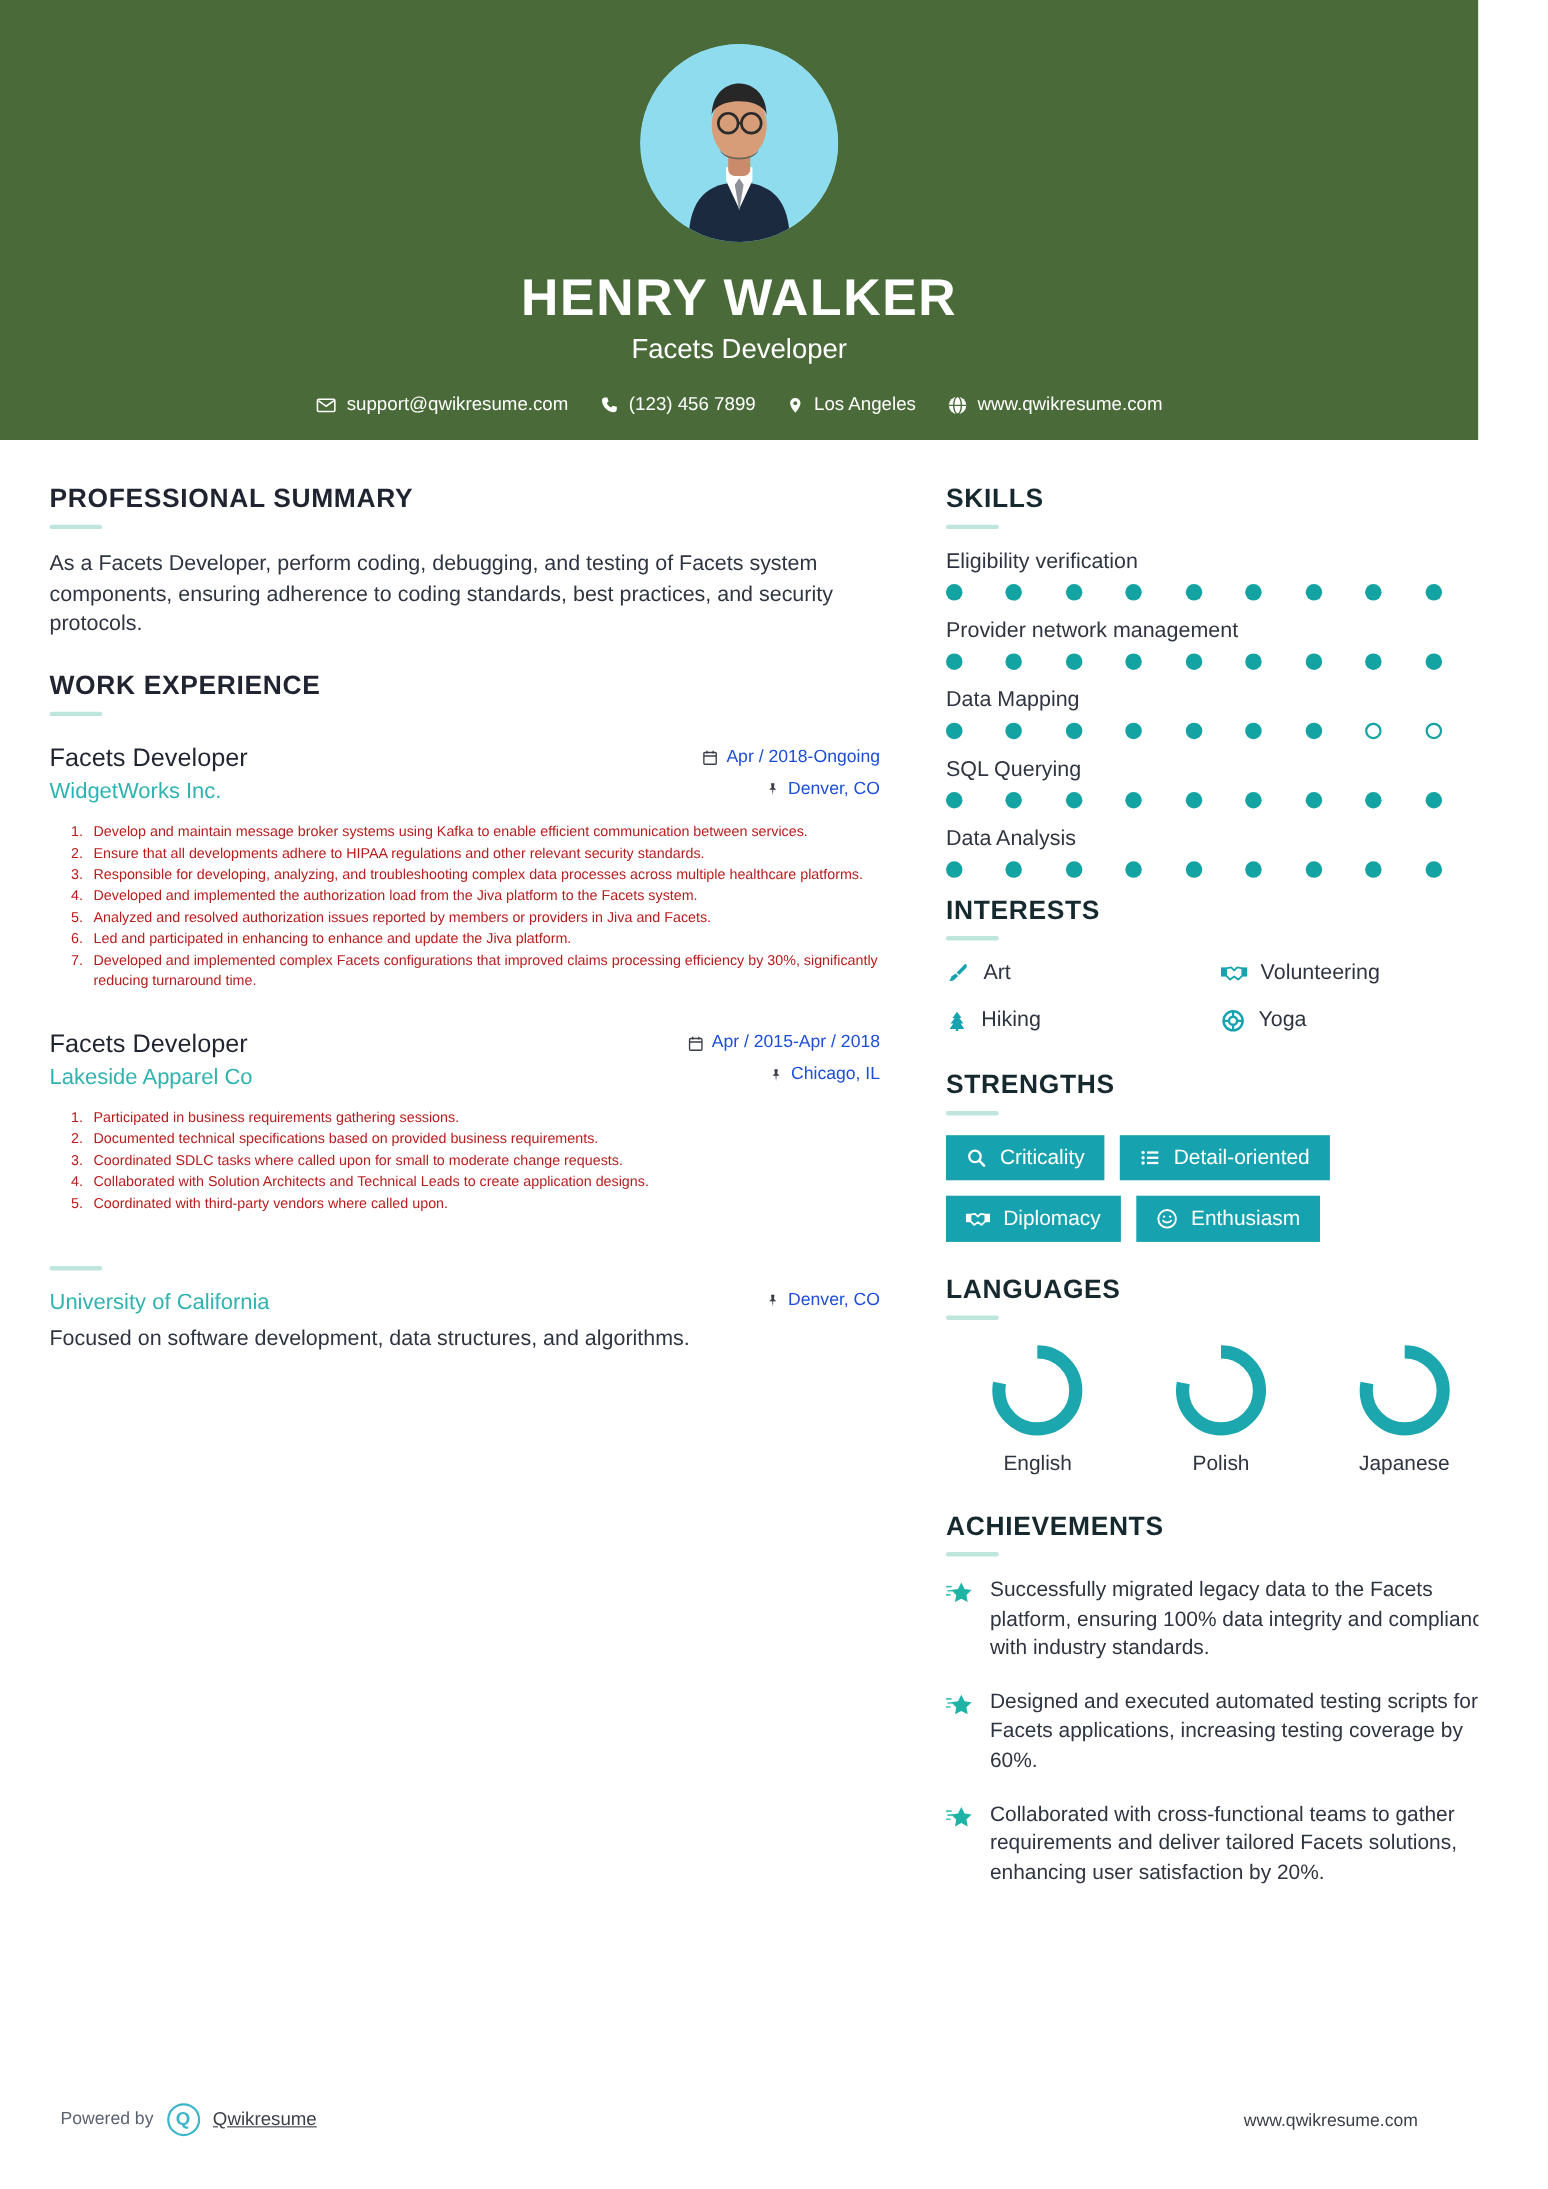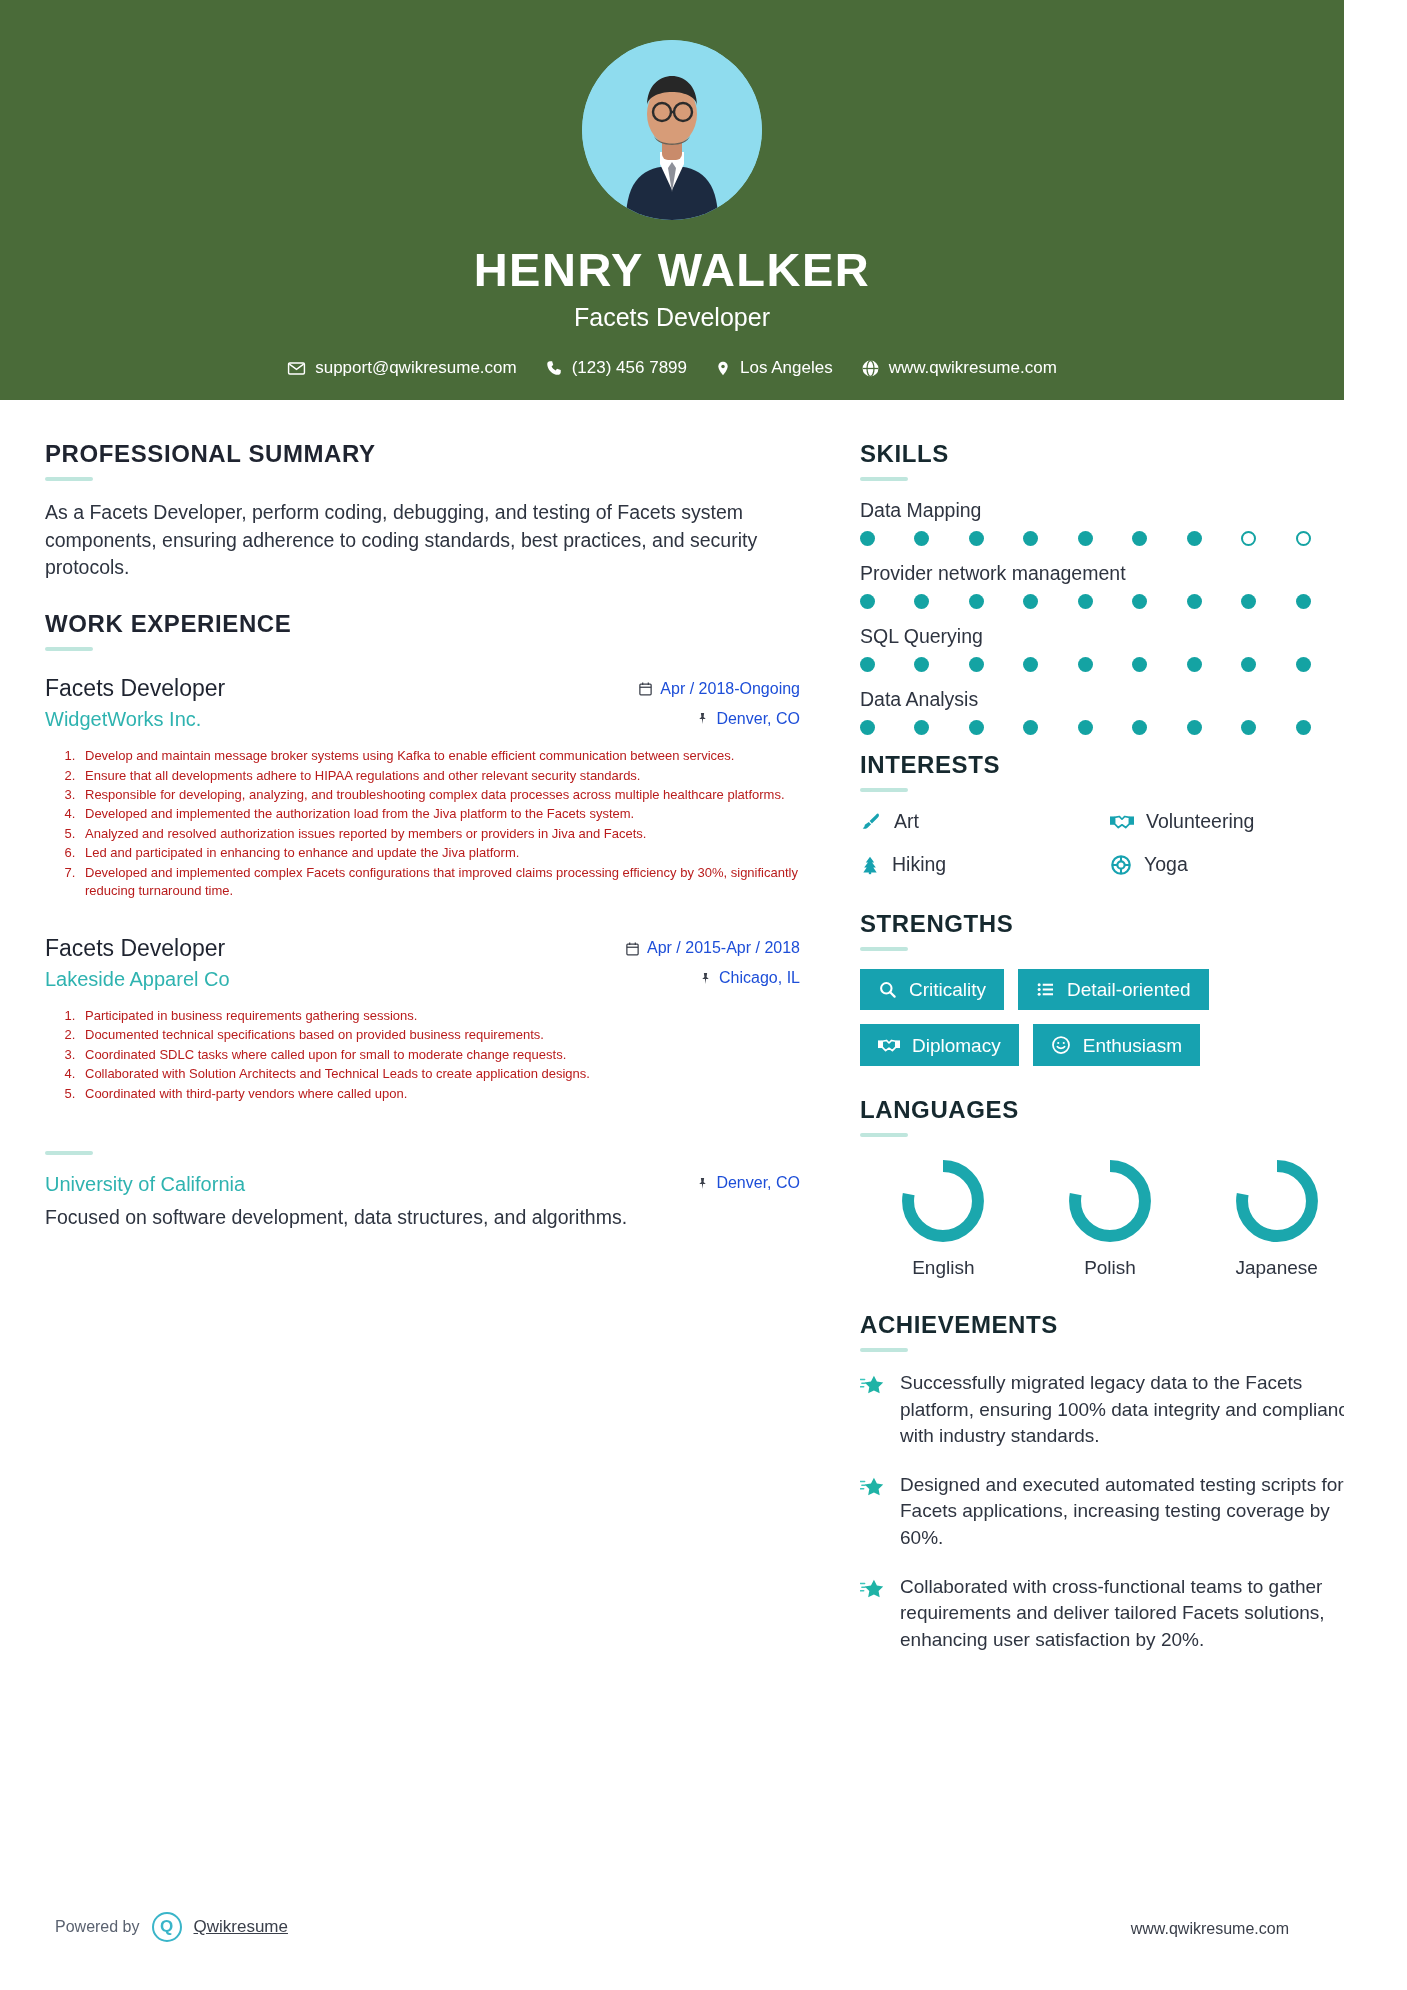--- a/index.html
+++ b/index.html
@@ -284,47 +284,62 @@
       </section>
     </div>
 
     <div class="col-right">
 
       <section>
         <div class="sec-title teal">SKILLS</div>
         <div class="sec-rule"></div>
         <div id="skills-list">
             <div class="skill-item">
+              <div class="skill-name">Eligibility verification</div>
+              <div class="dot-row">
+                <span class="dot"></span>
+                <span class="dot"></span>
+                <span class="dot"></span>
+                <span class="dot"></span>
+                <span class="dot"></span>
+                <span class="dot"></span>
+                <span class="dot"></span>
+                <span class="dot"></span>
+                <span class="dot"></span>
+                <span class="dot"></span>
+              </div>
+            </div>
+            <div class="skill-item">
+              <div class="skill-name">Provider network management</div>
+              <div class="dot-row">
+                <span class="dot"></span>
+                <span class="dot"></span>
+                <span class="dot"></span>
+                <span class="dot"></span>
+                <span class="dot"></span>
+                <span class="dot"></span>
+                <span class="dot"></span>
+                <span class="dot"></span>
+                <span class="dot"></span>
+                <span class="dot"></span>
+              </div>
+            </div>
+            <div class="skill-item">
               <div class="skill-name">Data Mapping</div>
               <div class="dot-row">
                 <span class="dot"></span>
                 <span class="dot"></span>
                 <span class="dot"></span>
                 <span class="dot"></span>
                 <span class="dot"></span>
                 <span class="dot"></span>
                 <span class="dot"></span>
                 <span class="dot empty"></span>
                 <span class="dot empty"></span>
                 <span class="dot empty"></span>
-              </div>
-            </div>
-            <div class="skill-item">
-              <div class="skill-name">Provider network management</div>
-              <div class="dot-row">
-                <span class="dot"></span>
-                <span class="dot"></span>
-                <span class="dot"></span>
-                <span class="dot"></span>
-                <span class="dot"></span>
-                <span class="dot"></span>
-                <span class="dot"></span>
-                <span class="dot"></span>
-                <span class="dot"></span>
-                <span class="dot"></span>
               </div>
             </div>
             <div class="skill-item">
               <div class="skill-name">SQL Querying</div>
               <div class="dot-row">
                 <span class="dot"></span>
                 <span class="dot"></span>
                 <span class="dot"></span>
                 <span class="dot"></span>
                 <span class="dot"></span>

